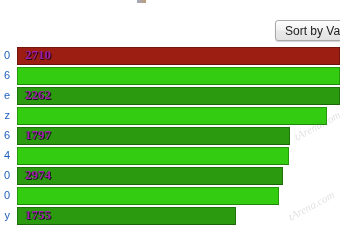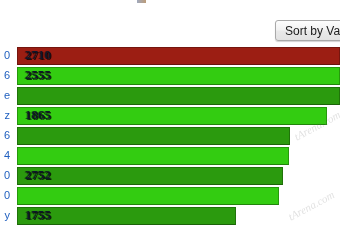--- a/index.html
+++ b/index.html
@@ -100,21 +100,21 @@
     border-bottom-color: rgba(0,0,0,.35);
     overflow: hidden;
   }
   .bar-value {
     position: absolute;
     left: 8px;
     top: 1px;
     font-family: "Liberation Serif", serif;
     font-weight: bold;
     font-size: 13px;
-    color: #0f172a;
+    color: #a21caf;
     text-shadow: 1px 1px 0 rgba(0,0,0,.75), -1px 0 0 rgba(0,0,0,.35);
     white-space: nowrap;
   }
 
   
   .watermark {
     position: absolute;
     color: rgba(120,120,120,.22);
     font-family: "Liberation Serif", serif;
     font-size: 11px;
@@ -142,53 +142,53 @@
       <a class="row-label" href="#">0</a>
       <div class="bar-track">
         <div class="bar" style="background: rgb(156, 30, 19); width: 323px;"></div>
         <span class="bar-value">2710</span>
       </div>
     </div>
     <div class="bar-row">
       <a class="row-label" href="#">6</a>
       <div class="bar-track">
         <div class="bar" style="background: rgb(51, 204, 17); width: 323px;"></div>
-        <span class="bar-value">2555</span>
       </div>
     </div>
     <div class="bar-row">
       <a class="row-label" href="#">e</a>
       <div class="bar-track">
         <div class="bar" style="background: rgb(43, 154, 14); width: 323px;"></div>
+        <span class="bar-value">2262</span>
       </div>
     </div>
     <div class="bar-row">
       <a class="row-label" href="#">z</a>
       <div class="bar-track">
         <div class="bar" style="background: rgb(51, 204, 17); width: 310px;"></div>
-        <span class="bar-value">1865</span>
       </div>
     </div>
     <div class="bar-row">
       <a class="row-label" href="#">6</a>
       <div class="bar-track">
         <div class="bar" style="background: rgb(43, 154, 14); width: 273px;"></div>
+        <span class="bar-value">1797</span>
       </div>
     </div>
     <div class="bar-row">
       <a class="row-label" href="#">4</a>
       <div class="bar-track">
         <div class="bar" style="background: rgb(51, 204, 17); width: 272px;"></div>
       </div>
     </div>
     <div class="bar-row">
       <a class="row-label" href="#">0</a>
       <div class="bar-track">
         <div class="bar" style="background: rgb(43, 154, 14); width: 266px;"></div>
-        <span class="bar-value">2752</span>
+        <span class="bar-value">2974</span>
       </div>
     </div>
     <div class="bar-row">
       <a class="row-label" href="#">0</a>
       <div class="bar-track">
         <div class="bar" style="background: rgb(51, 204, 17); width: 262px;"></div>
       </div>
     </div>
     <div class="bar-row">
       <a class="row-label" href="#">y</a>

